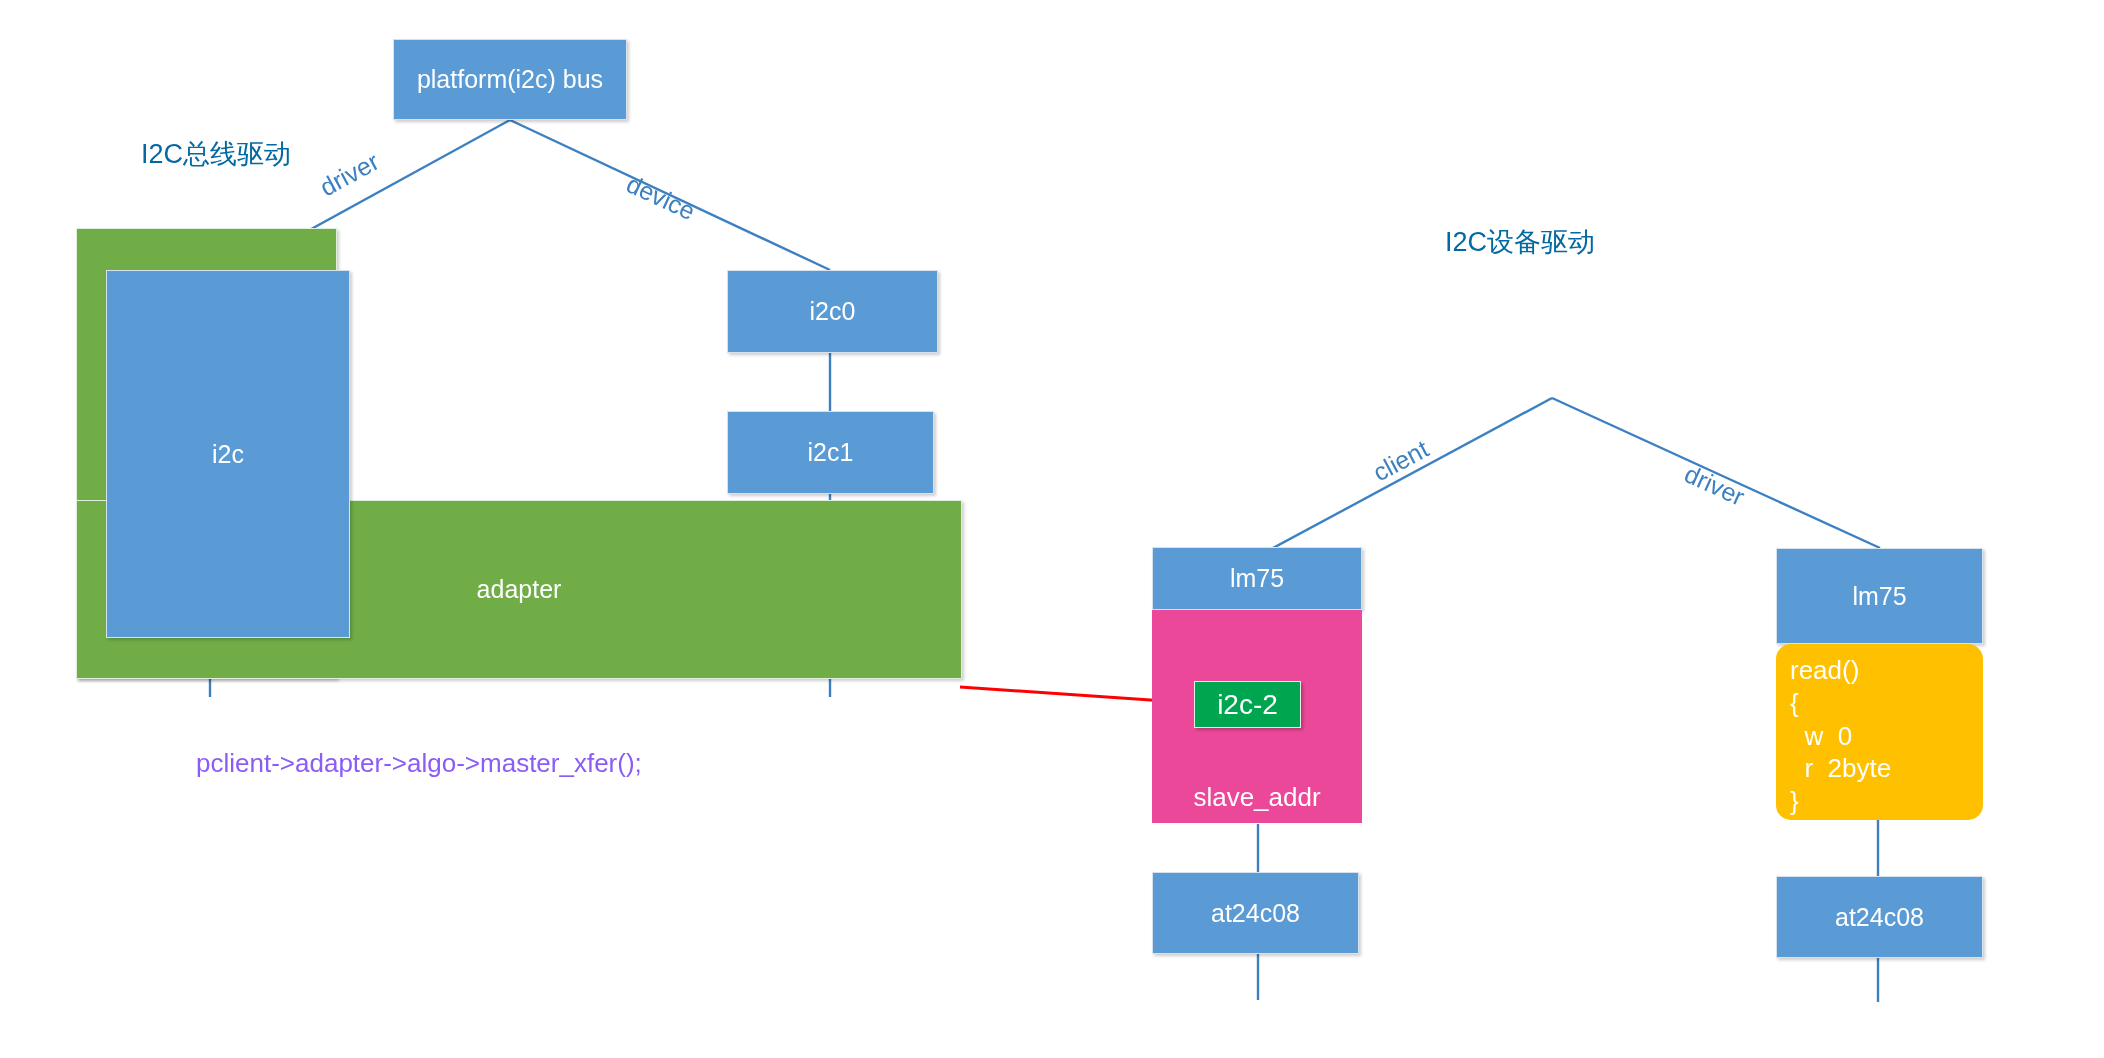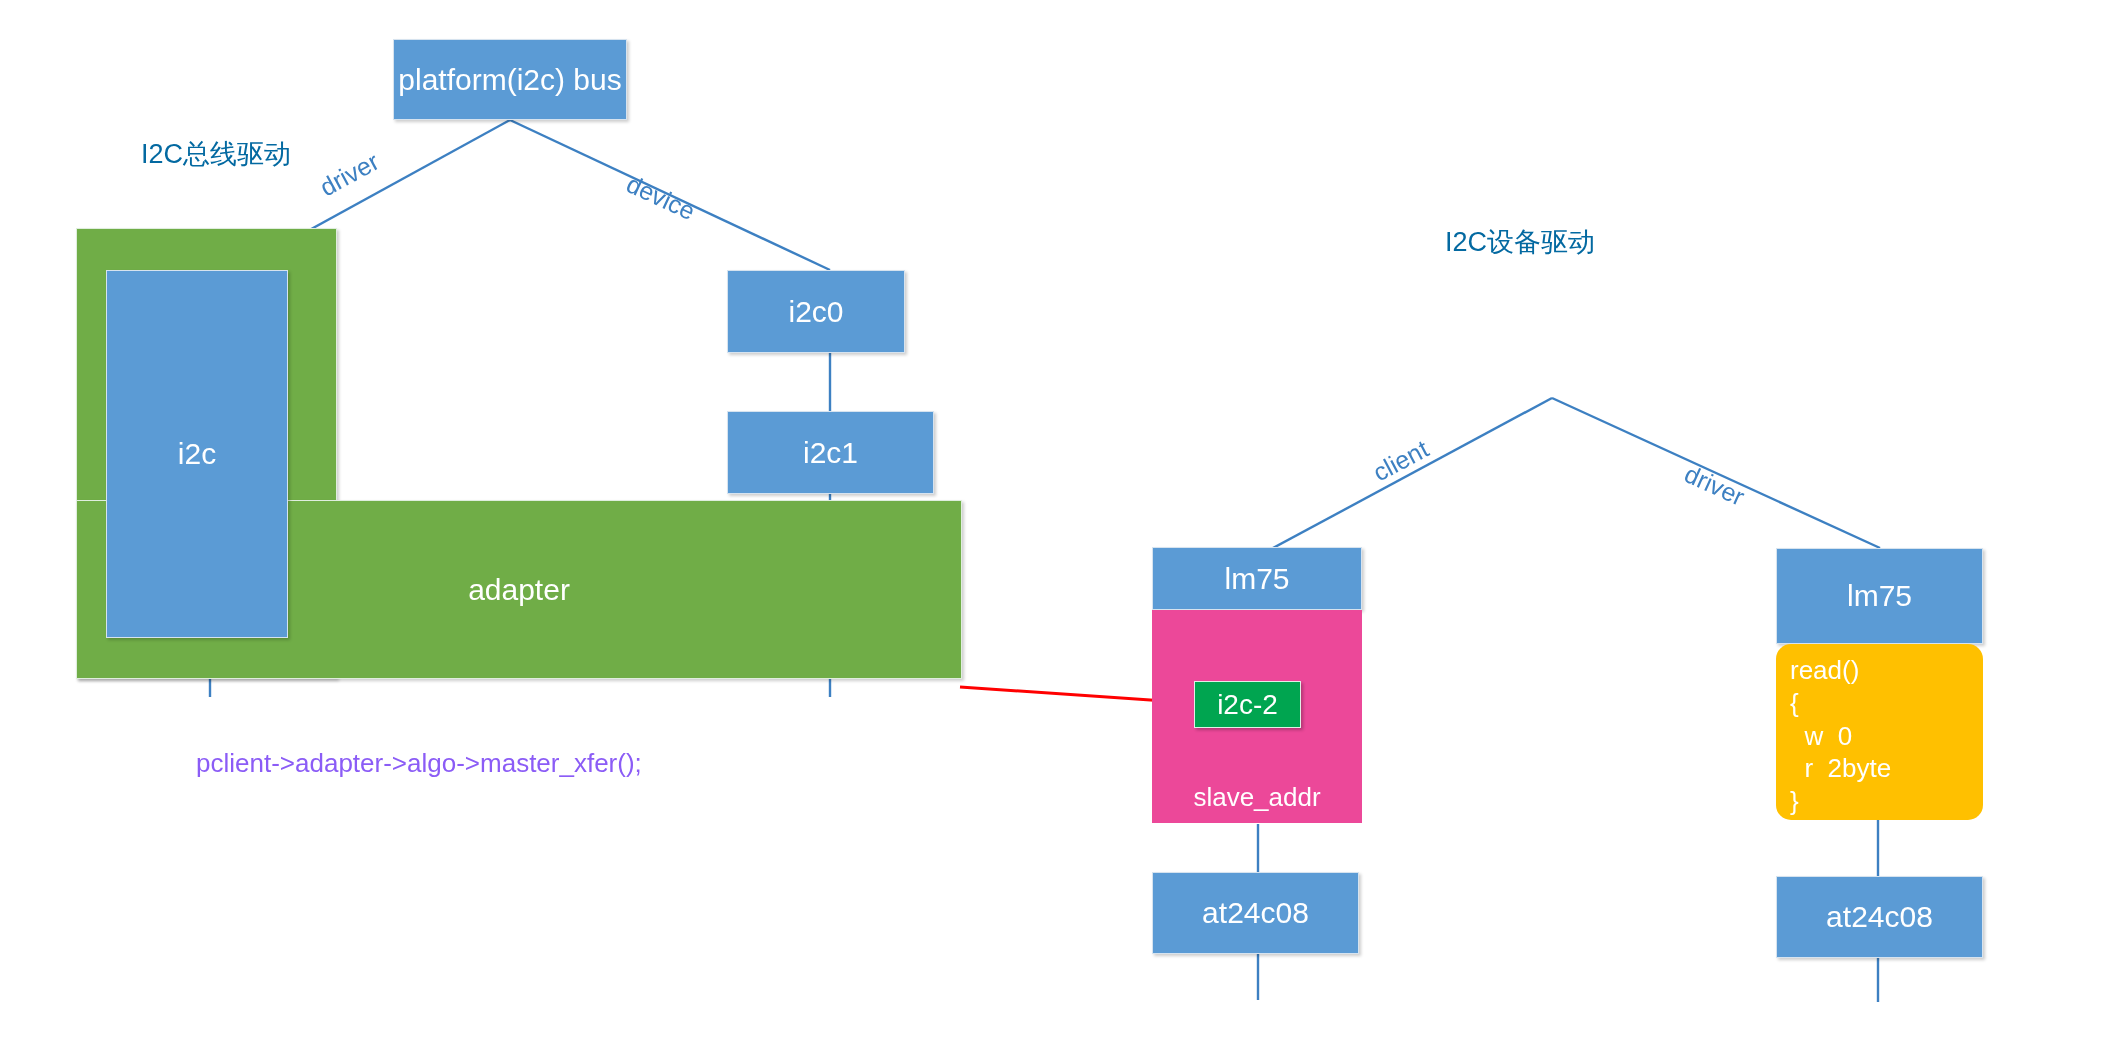--- a/index.html
+++ b/index.html
@@ -8,21 +8,21 @@
   svg.links{position:absolute;left:0;top:0;width:2104px;height:1058px;overflow:visible;}
   .node{position:absolute;box-sizing:border-box;color:#fff;display:flex;align-items:center;justify-content:center;}
   .blue{background:#5b9bd5;border:1px solid #d6e3ef;box-shadow:2px 2px 3px rgba(0,0,0,0.20);}
   .green{background:#70ad47;border:1px solid #dfeedd;box-shadow:2px 2px 3px rgba(0,0,0,0.20);}
   .greenfill{background:#00a550;border:1px solid #e3eee7;box-shadow:2px 2px 3px rgba(0,0,0,0.25);}
   .orange{background:#ec4899;}
   .yellow{background:#ffc000;border-radius:15px;}
   .title{position:absolute;color:#0369a1;font-size:27px;white-space:nowrap;}
   .edge-label{position:absolute;color:#3d80c2;font-size:25px;white-space:nowrap;transform-origin:left center;}
   .code-note{position:absolute;color:#8b5cf6;font-size:26px;white-space:nowrap;}
-  .toplabel{position:absolute;left:0;right:0;top:0;height:100%;display:flex;align-items:center;justify-content:center;font-size:30px;}
+  .toplabel{position:absolute;left:0;right:0;top:0;height:100%;display:flex;align-items:center;justify-content:center;font-size:25px;}
   .bodytext{position:absolute;left:14px;top:10px;font-size:26px;line-height:1.26;white-space:pre;text-align:left;}
   .bottomtext{position:absolute;left:0;right:0;bottom:10px;text-align:center;font-size:26px;}
 </style>
 </head>
 <body>
 
 <div id="canvas">
 
   <svg class="links" viewBox="0 0 2104 1058">
 
@@ -59,25 +59,25 @@
   <div class="node blue" style="left:393px;top:39px;width:234px;height:81px;">
     <span class="toplabel">platform(i2c)  bus</span>
   </div>
 
   <div class="node green" style="left:76px;top:228px;width:261px;height:451px;"></div>
 
   <div class="node green" style="left:76px;top:500px;width:886px;height:179px;">
     <span class="toplabel">adapter</span>
   </div>
 
-  <div class="node blue" style="left:106px;top:270px;width:182px;height:368px;">
+  <div class="node blue" style="left:106px;top:270px;width:244px;height:368px;">
     <span class="toplabel">i2c</span>
   </div>
 
-  <div class="node blue" style="left:727px;top:270px;width:178px;height:83px;">
+  <div class="node blue" style="left:727px;top:270px;width:211px;height:83px;">
     <span class="toplabel">i2c0</span>
   </div>
   <div class="node blue" style="left:727px;top:411px;width:207px;height:83px;">
     <span class="toplabel">i2c1</span>
   </div>
 
   <div class="code-note" style="left:196px;top:748px;">pclient-&gt;adapter-&gt;algo-&gt;master_xfer();</div>
 
 
   <div class="node blue" style="left:1152px;top:547px;width:210px;height:63px;">

